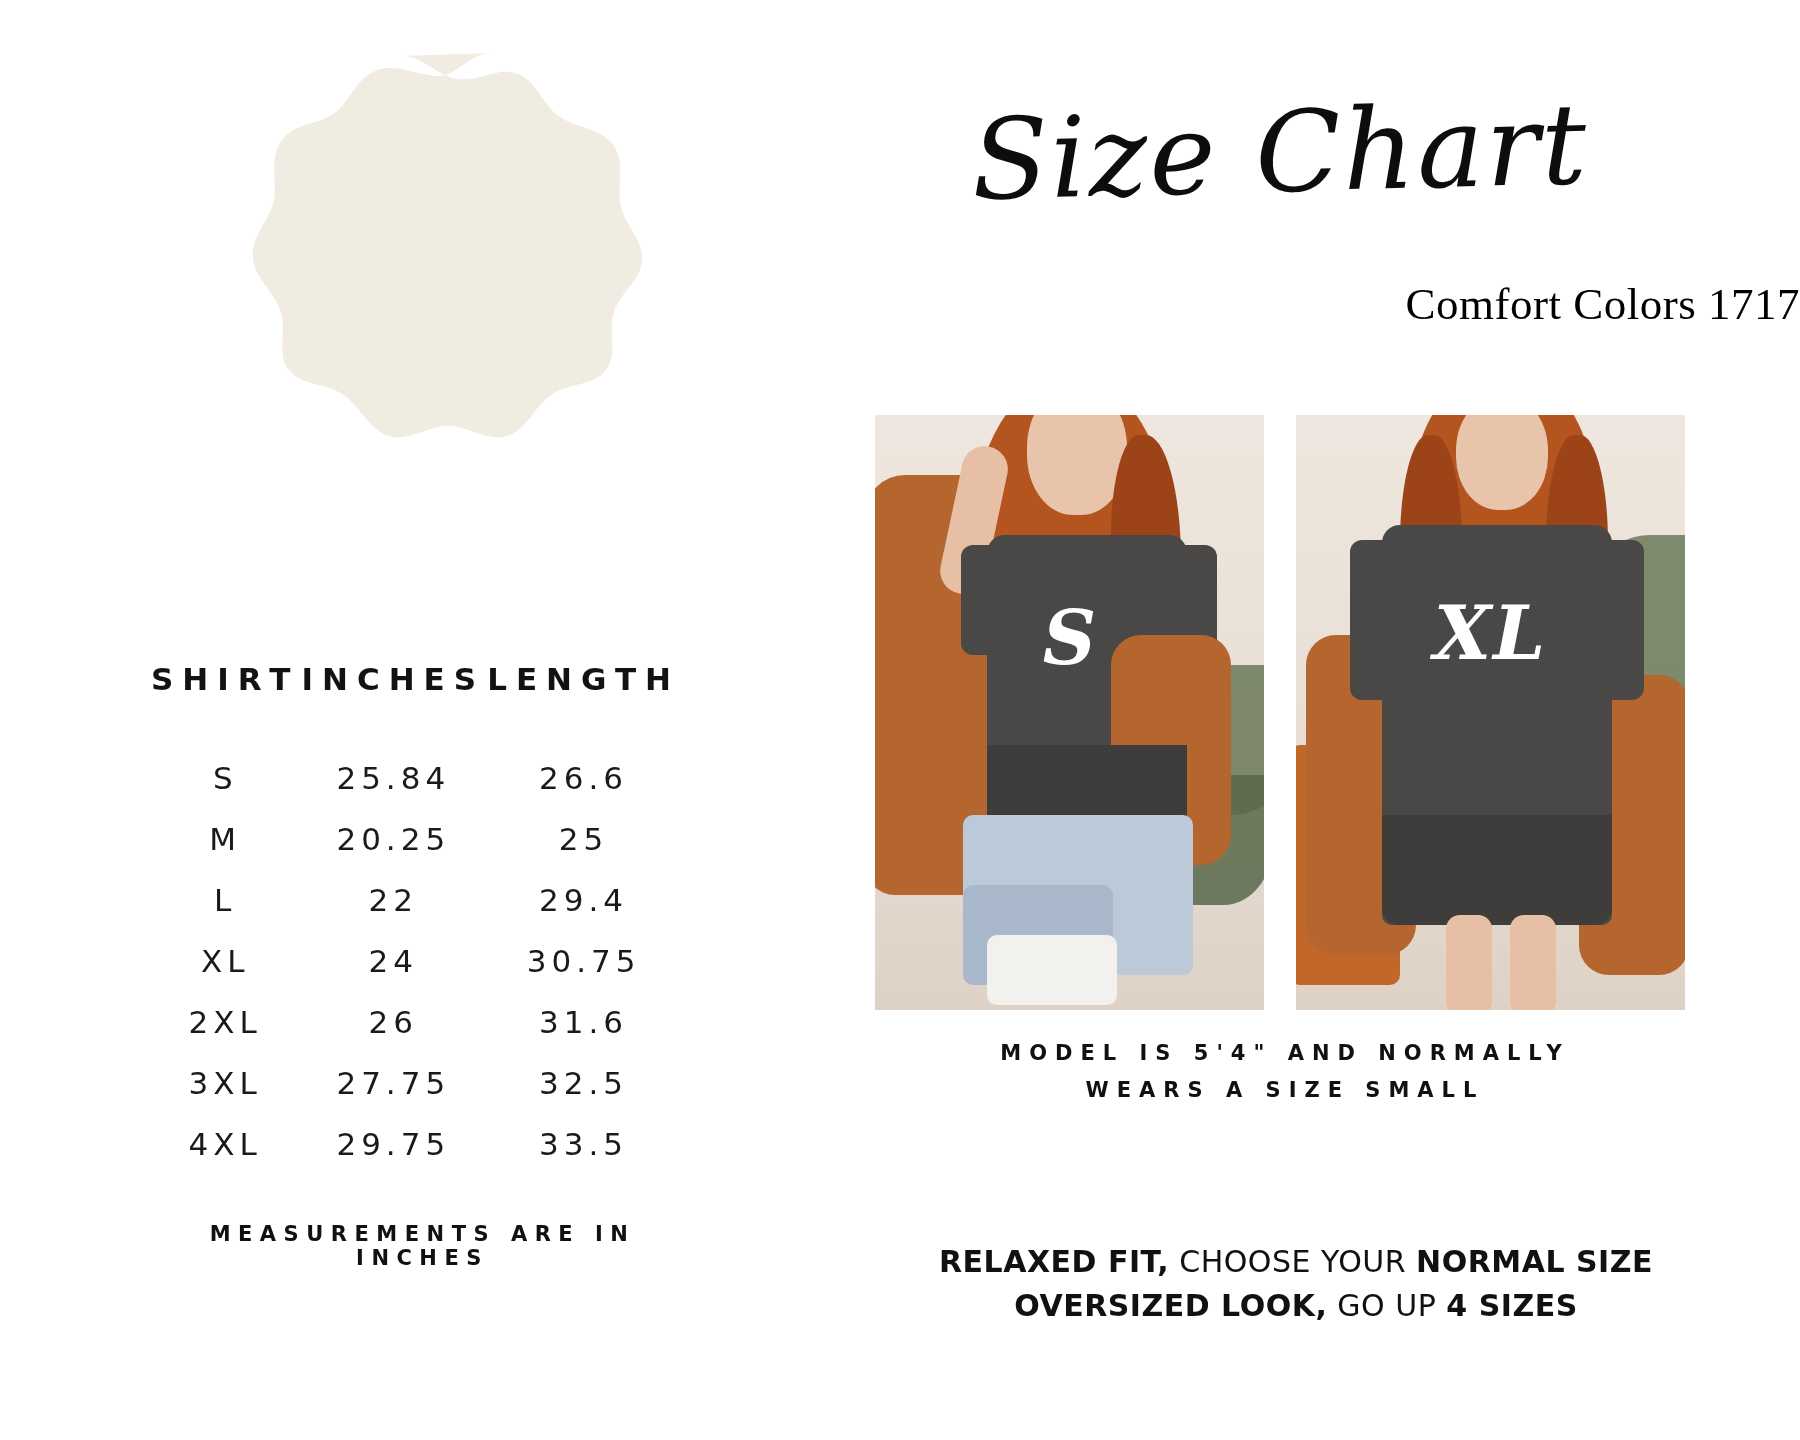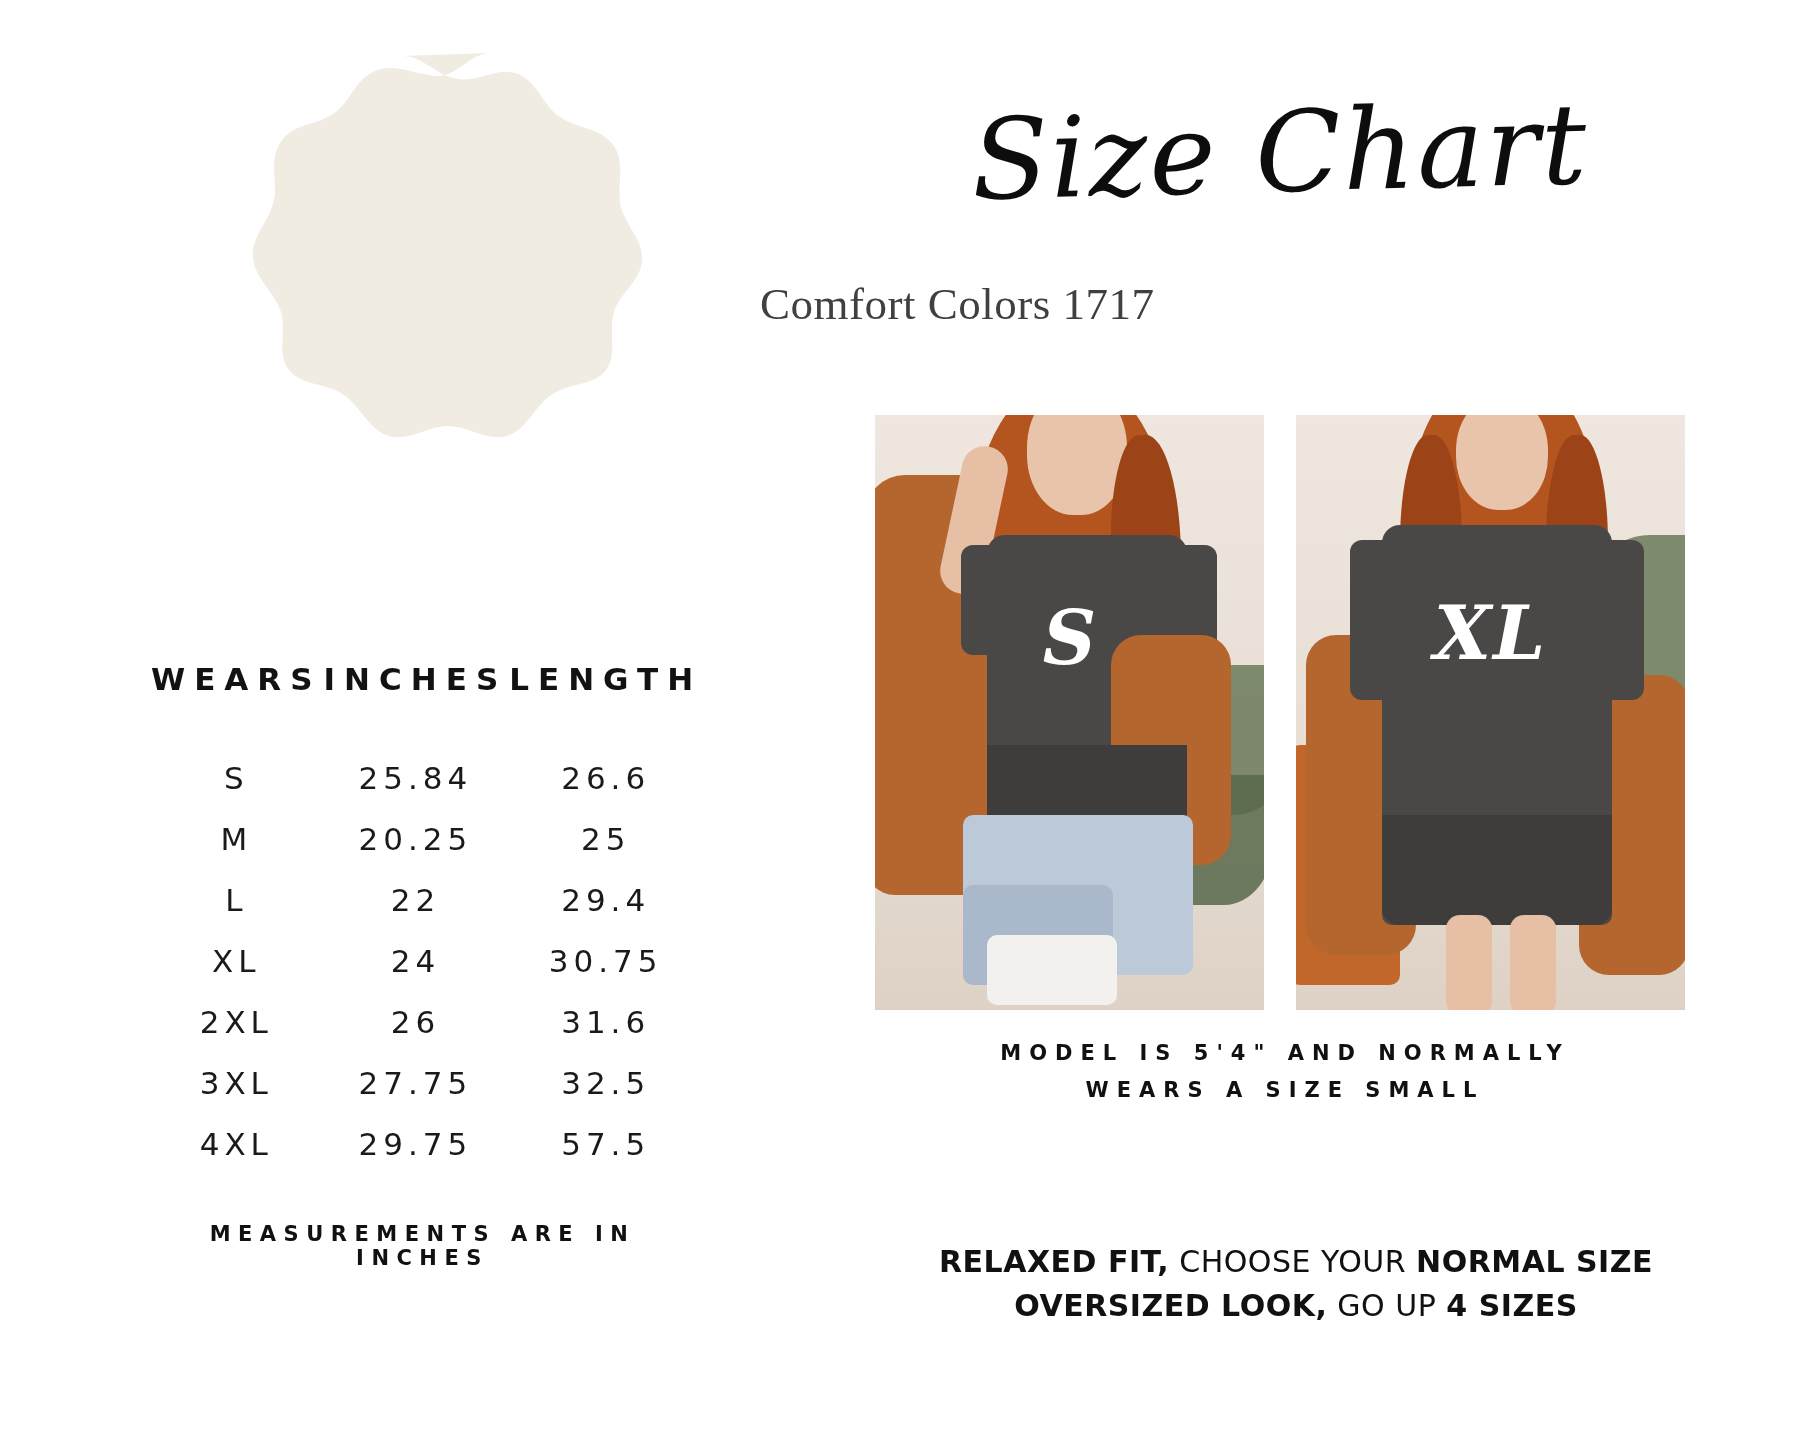--- a/index.html
+++ b/index.html
@@ -101,24 +101,24 @@
     line-height: 1;
     color: #0d0d0d;
     letter-spacing: 2px;
     transform: rotate(-1.5deg);
   }
   .title-sub {
     position: absolute;
     left: 0;
     top: 278px;
     width: 1040px;
-    text-align: left;
+    text-align: right;
     font-family: "Liberation Serif", serif;
     font-size: 45px;
-    color: #404040;
+    color: #000000;
     letter-spacing: 0.5px;
   }
 
   
   .photos {
     position: absolute;
     left: 115px;
     top: 415px;
     width: 810px;
     height: 595px;
@@ -217,21 +217,21 @@
     <svg viewBox="0 0 500 500" aria-hidden="true">
       <path fill="#f1ece1" d="M250 8
         c22 0 34 20 56 23 s40-13 60-5 24 31 42 43 42 11 54 29 2 41 7 61 23 33 21 54-22 31-28 51 4 42-8 58-38 13-55 25-24 35-44 41-38-10-59-10-39 16-59 10-28-29-45-41-42-9-55-25-2-38-8-58-26-33-28-54 14-34 20-54 -5-41 7-61 35-17 53-29 22-35 42-43 38 3 60 5 34-23 56-23z"></path>
     </svg>
   </div>
 
   <div class="size-table">
     <table>
       <thead>
         <tr>
-          <th class="col-size">WEARS</th>
+          <th class="col-size">SHIRT</th>
           <th class="col-width">INCHES</th>
           <th class="col-length">LENGTH</th>
         </tr>
       </thead>
       <tbody>
         <tr>
           <td>S</td>
           <td>25.84</td>
           <td>26.6</td>
         </tr>
@@ -256,21 +256,21 @@
           <td>31.6</td>
         </tr>
         <tr>
           <td>3XL</td>
           <td>27.75</td>
           <td>32.5</td>
         </tr>
         <tr>
           <td>4XL</td>
           <td>29.75</td>
-          <td>57.5</td>
+          <td>33.5</td>
         </tr>
       </tbody>
     </table>
   </div>
 
   <div class="measure-note">MEASUREMENTS ARE IN INCHES</div>
 </div>
 
 <div class="right-col">
 

